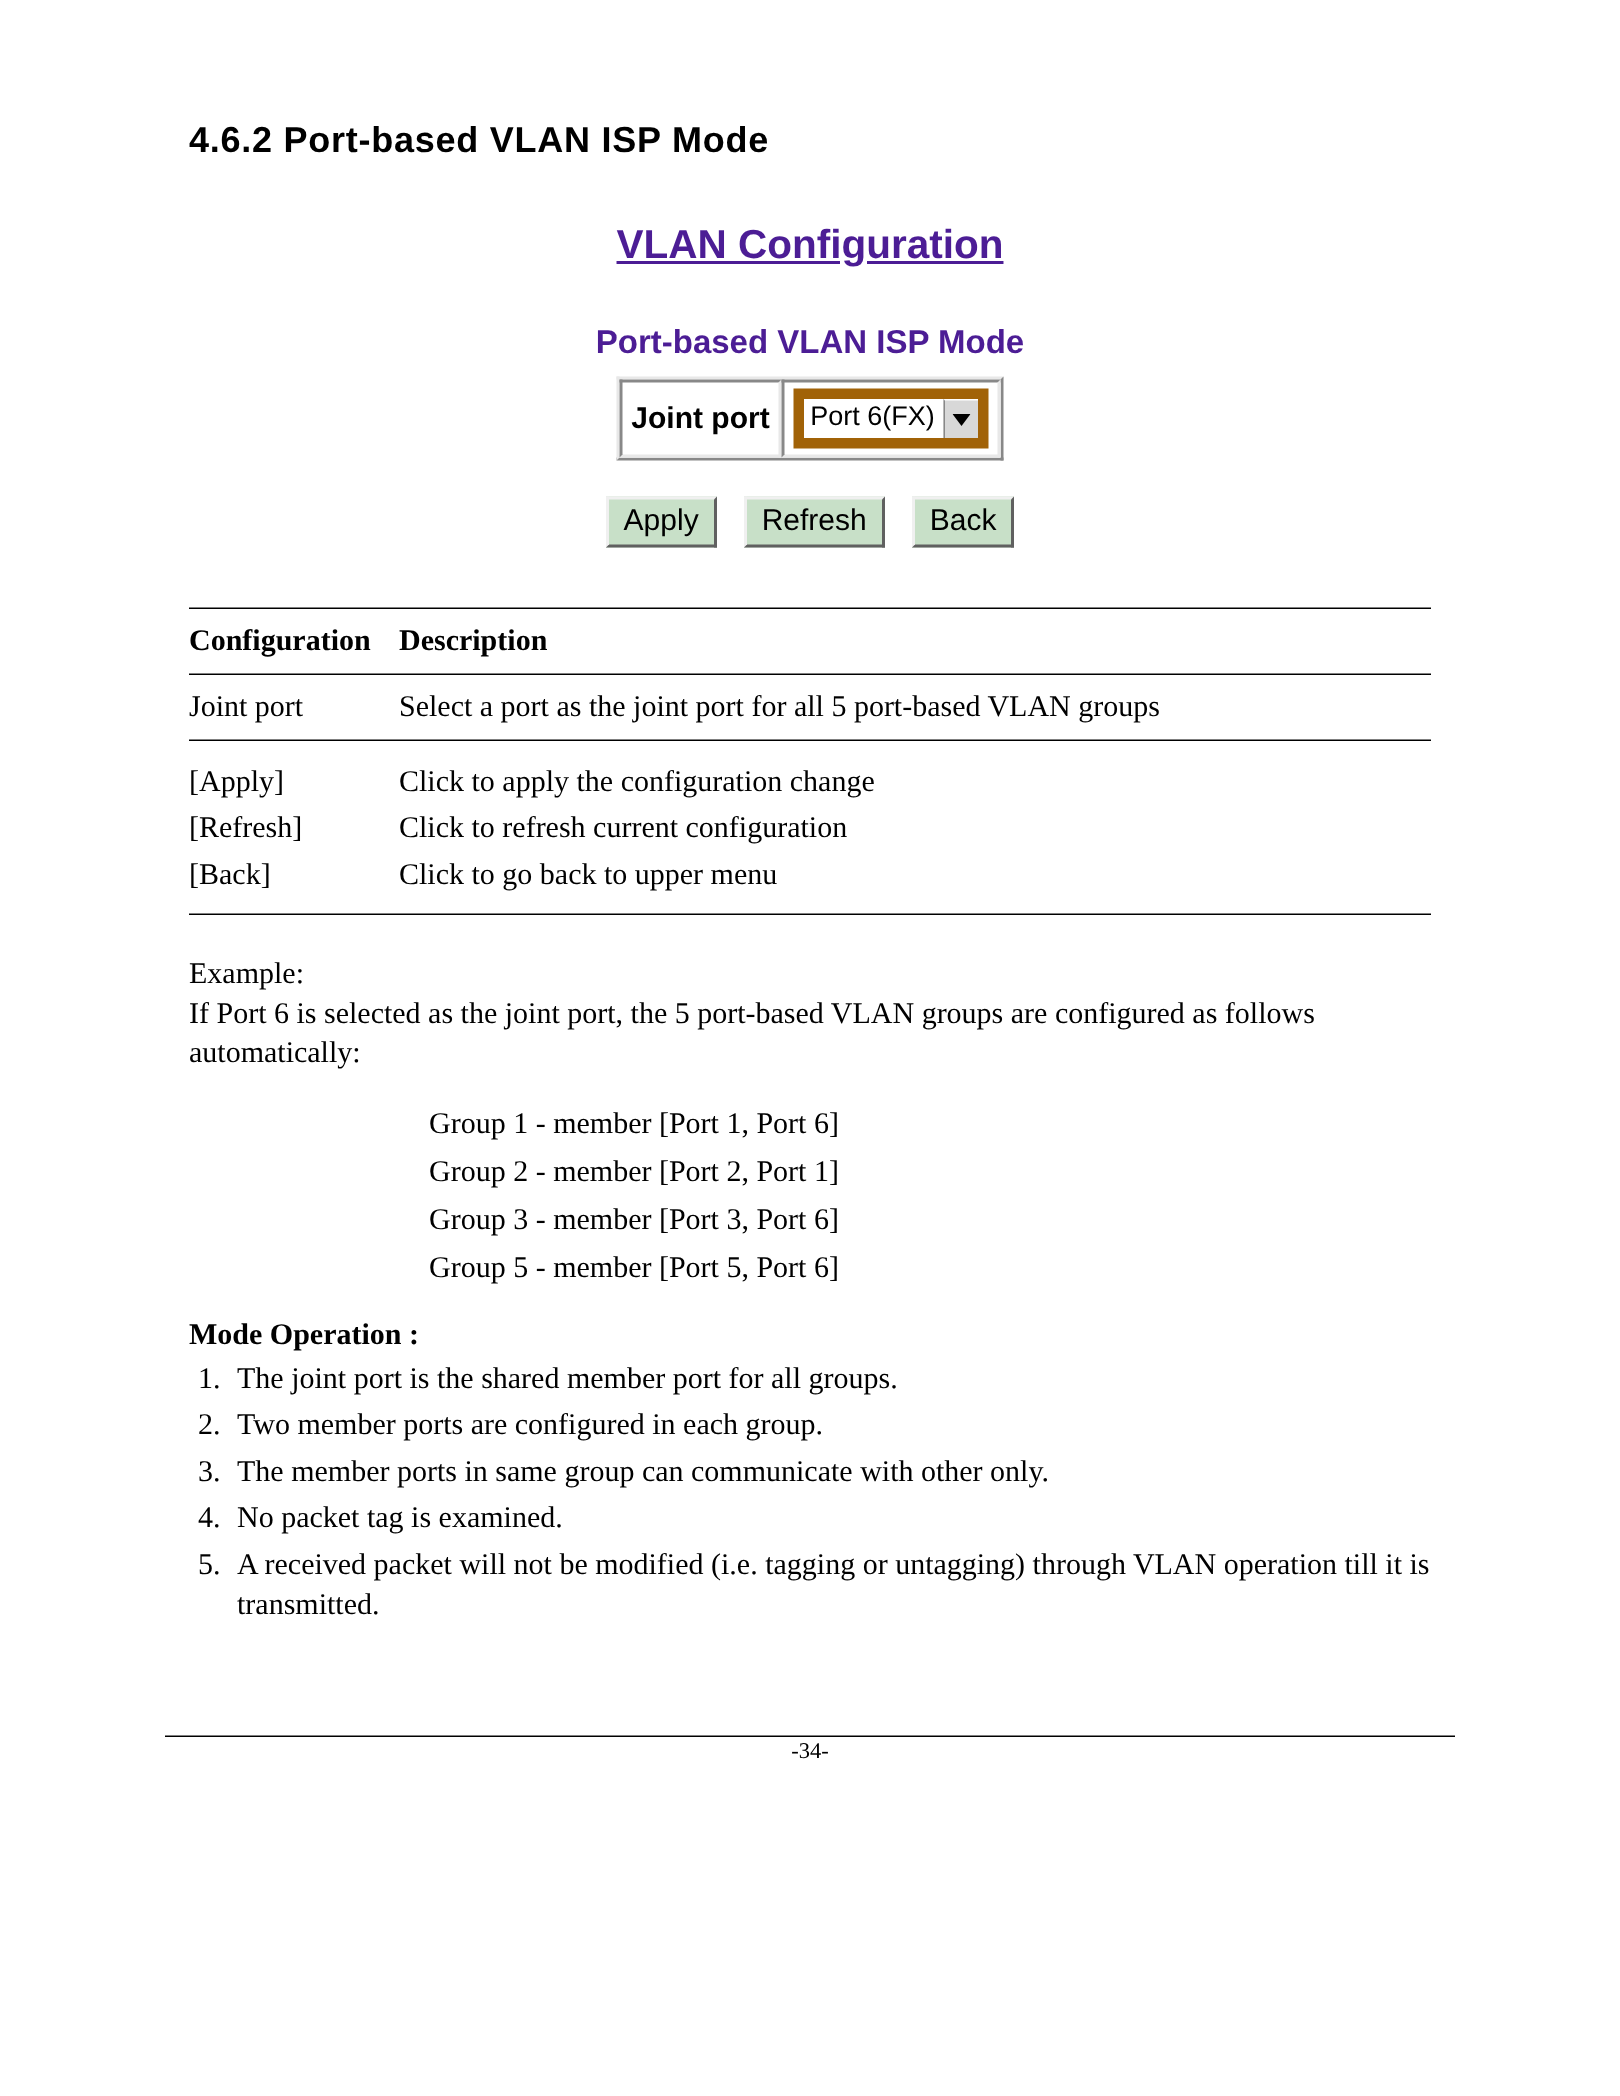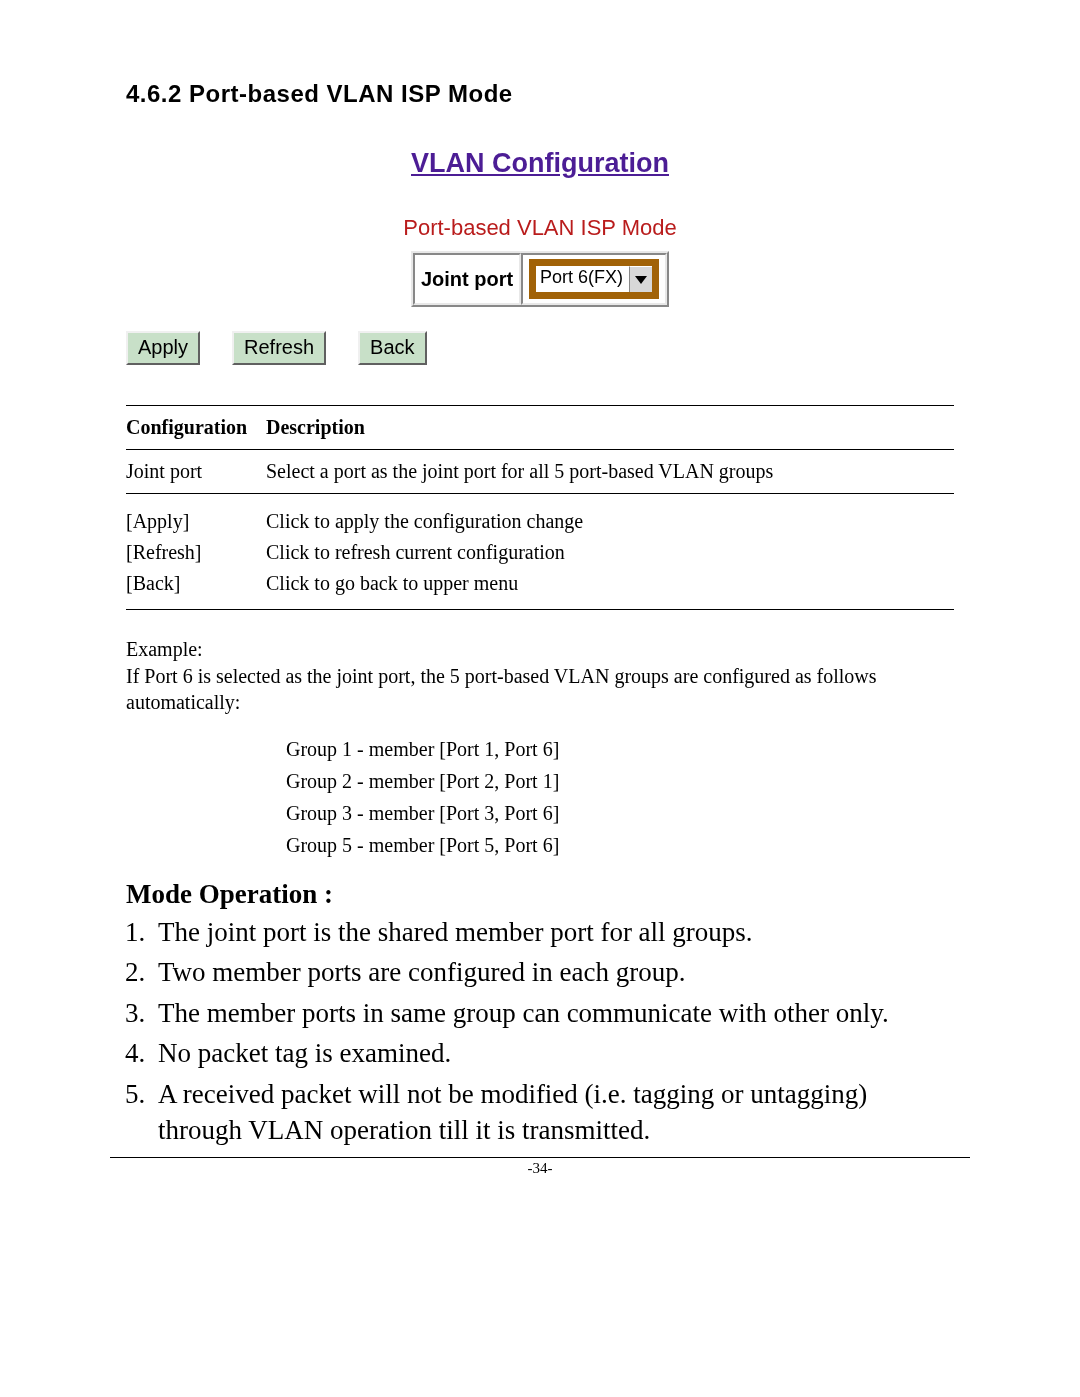--- a/index.html
+++ b/index.html
@@ -35,23 +35,23 @@
     font-family: Arial, Helvetica, sans-serif;
     font-weight: bold;
     font-size: 27px;
     color: #4c1d95;
     margin: 0 0 36px 0;
     text-decoration: underline;
   }
 
   .mode-title {
     font-family: Arial, Helvetica, sans-serif;
-    font-weight: normal;
+    font-weight: bold;
     font-size: 22px;
-    color: #b91c1c;
+    color: #4c1d95;
     margin: 0 0 10px 0;
   }
 
   .joint-port-table {
     border-collapse: separate;
     border-spacing: 0;
     margin: 0 auto 24px auto;
     border: 2px solid #888;
     border-top-color: #e8e8e8;
     border-left-color: #e8e8e8;
@@ -88,22 +88,22 @@
     border-left: 1px solid #888;
     border-top: 1px solid #fff;
     display: flex;
     align-items: center;
     justify-content: center;
   }
   .dropdown-arrow svg { display: block; }
 
   .buttons-row {
     display: flex;
-    justify-content: flex-start;
-    gap: 32px;
+    justify-content: center;
+    gap: 18px;
   }
   .ui-button {
     font-family: Arial, Helvetica, sans-serif;
     font-size: 20px;
     padding: 3px 10px 4px 10px;
     background: #c8e0c8;
     border: 2px solid;
     border-top-color: #f0f0f0;
     border-left-color: #f0f0f0;
     border-right-color: #606060;
@@ -140,21 +140,21 @@
   .example-block { margin-top: 28px; font-size: 20px; }
   .example-block .ex-title { font-weight: normal; }
   .example-block p { margin: 2px 0 0 0; line-height: 1.3; }
 
   .group-list {
     margin: 18px 0 18px 160px;
     font-size: 20px;
     line-height: 1.6;
   }
 
-  .mode-op { font-size: 27px; }
+  .mode-op { font-size: 20px; }
   .mode-op .mo-title { font-weight: bold; margin: 10px 0 4px 0; }
   .mode-op ol {
     margin: 0;
     padding-left: 26px;
   }
   .mode-op li {
     padding-left: 6px;
     margin: 4px 0;
     line-height: 1.35;
   }

